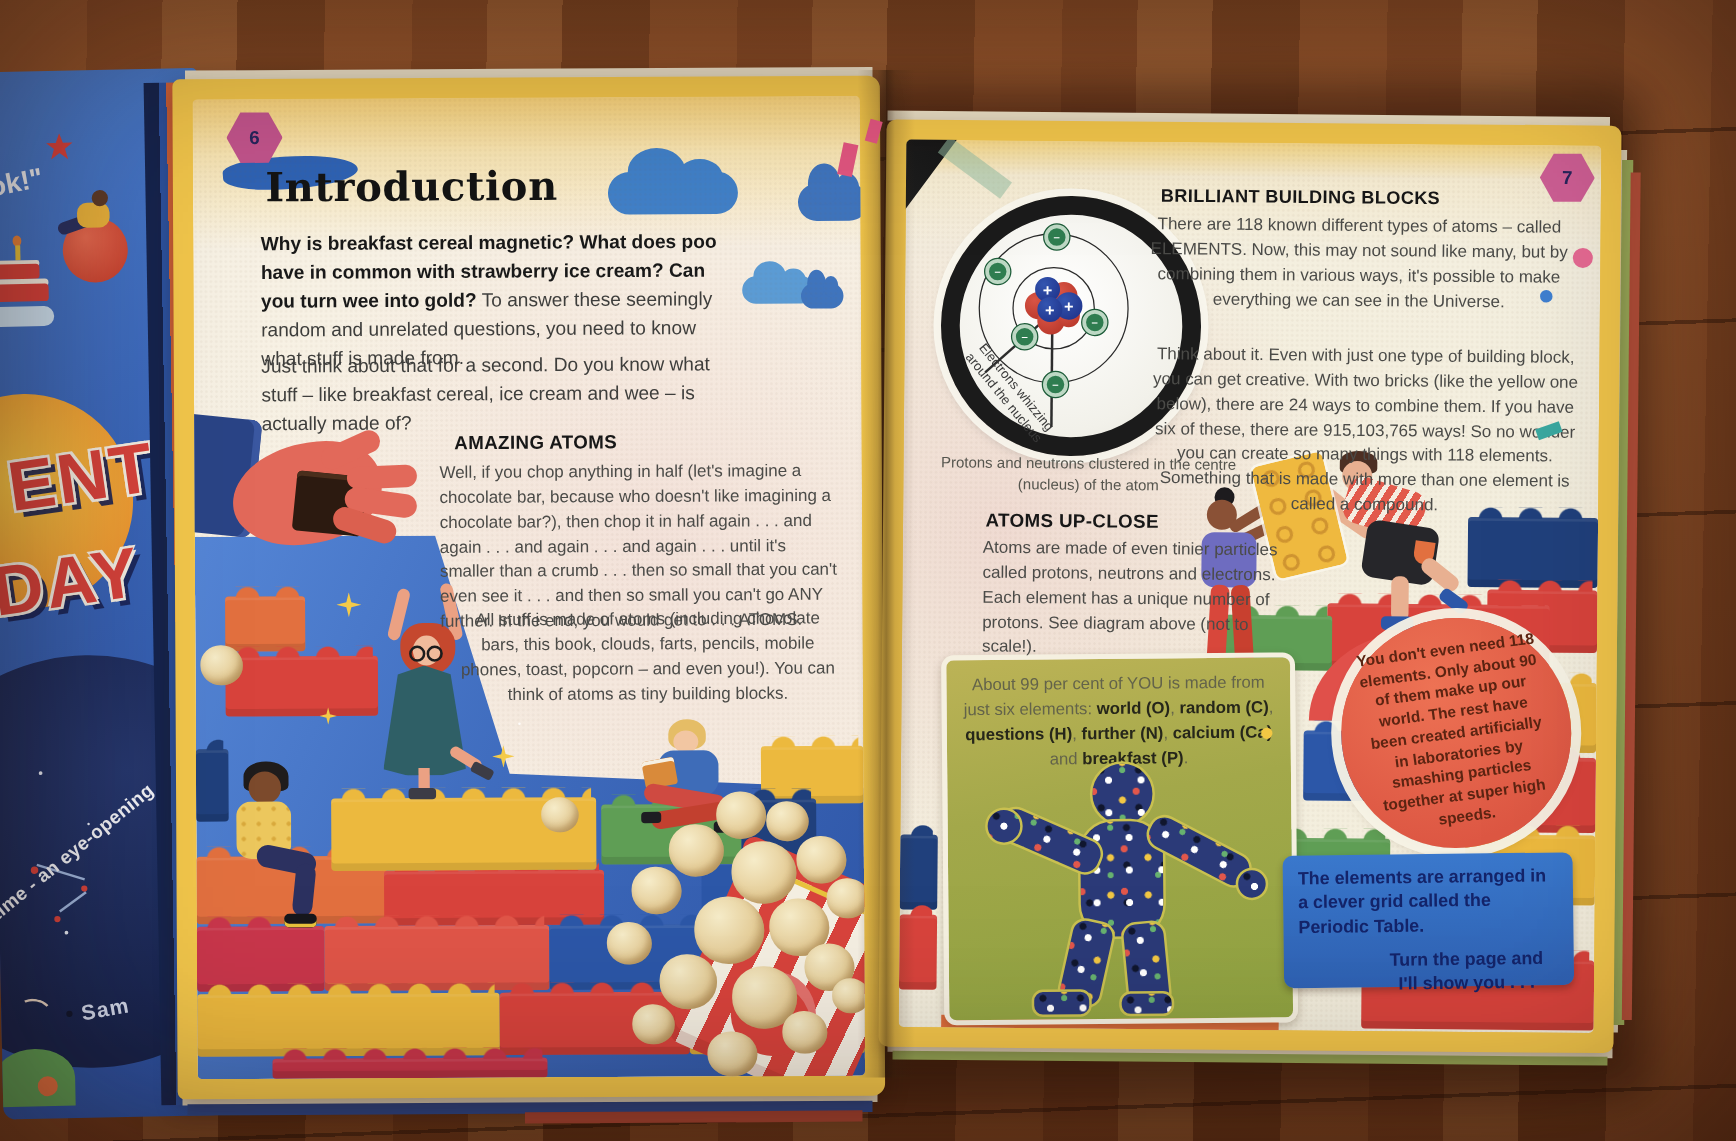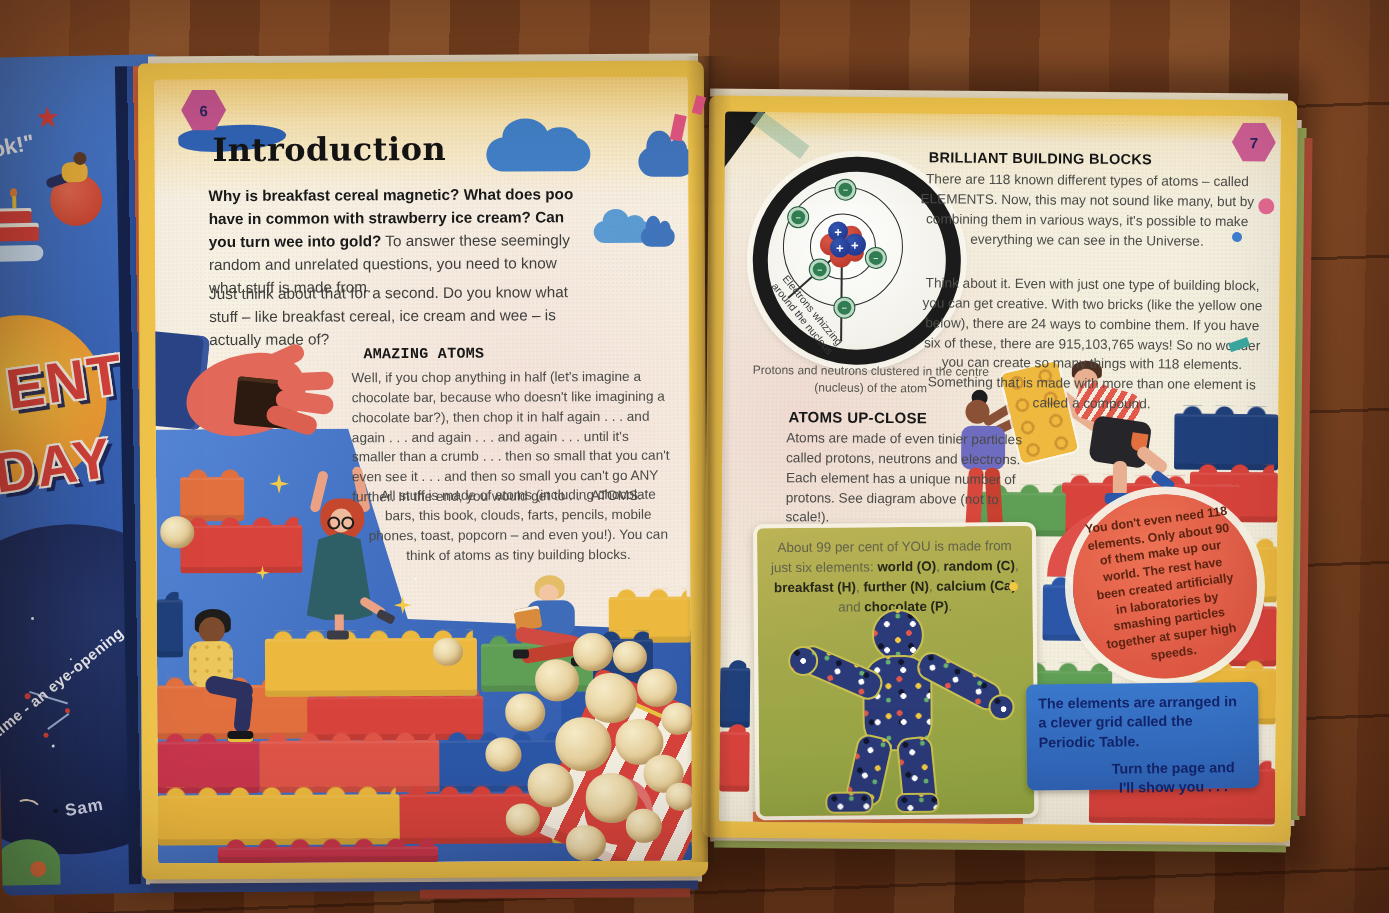--- a/index.html
+++ b/index.html
@@ -252,21 +252,21 @@
       <div class="abs" style="left:-16px;top:236px;width:215px;height:150px;z-index:6;">
         <div class="abs" style="left:0;top:18px;width:66px;height:94px;background:#2a4486;border-radius:8px;transform:rotate(6deg);box-shadow:inset -6px 0 0 #3a57a0;"></div>
         <div class="abs" style="left:46px;top:40px;width:120px;height:80px;background:#e2695a;border-radius:55% 45% 50% 50%;transform:rotate(-10deg);"></div>
         <div class="abs" style="left:96px;top:64px;width:56px;height:48px;background:#2c1a10;border-radius:4px;transform:rotate(6deg);box-shadow:inset 0 4px 0 #4a2e1c;"></div>
         <div class="abs" style="left:116px;top:36px;width:50px;height:18px;background:#e2695a;border-radius:10px;transform:rotate(-24deg);"></div>
         <div class="abs" style="left:138px;top:58px;width:56px;height:18px;background:#e2695a;border-radius:10px;transform:rotate(-2deg);"></div>
         <div class="abs" style="left:136px;top:78px;width:58px;height:19px;background:#e2695a;border-radius:10px;transform:rotate(8deg);"></div>
         <div class="abs" style="left:126px;top:96px;width:52px;height:19px;background:#db604f;border-radius:10px;transform:rotate(18deg);"></div>
       </div>
 
-      <h2 class="abs hd" style="left:208px;top:268px;margin:0;font-family:Liberation Mono, monospace;">AMAZING ATOMS</h2>
+      <h2 class="abs hd" style="left:208px;top:268px;margin:0;">AMAZING ATOMS</h2>
       <p class="abs small-t" style="left:196px;top:290px;width:322px;margin:0;">Well, if you chop anything in half (let's imagine a chocolate bar, because who doesn't like imagining a chocolate bar?), then chop it in half again . . . and again . . . and again . . . and again . . . until it's smaller than a crumb . . . then so small that you can't even see it . . . and then so small you can't go ANY further. In the end, you would get to . . . ATOMS.</p>
       <p class="abs small-t" style="left:208px;top:408px;width:308px;margin:0;text-align:center;">All stuff is made of atoms (including chocolate bars, this book, clouds, farts, pencils, mobile phones, toast, popcorn – and even you!). You can think of atoms as tiny building blocks.</p>
 
       <div class="kernel" style="left:4px;top:437px;width:34px;height:32px;z-index:3;"></div>
       <div class="kernel" style="left:276px;top:560px;width:30px;height:28px;z-index:3;"></div>
       <div class="abs" style="left:320px;top:556px;width:214px;height:228px;z-index:6;">
         <span class="kernel" style="left:96px;top:0;width:40px;height:38px;"></span>
         <span class="kernel" style="left:136px;top:8px;width:34px;height:32px;"></span>
         <span class="kernel" style="left:58px;top:26px;width:44px;height:42px;"></span>
         <span class="kernel" style="left:108px;top:40px;width:52px;height:50px;"></span>
@@ -390,21 +390,21 @@
         <div class="abs" style="left:34px;top:60px;width:58px;height:46px;background:#26262a;border-radius:10px;transform:rotate(8deg);"></div>
         <div class="abs" style="left:74px;top:74px;width:16px;height:18px;background:#e2703f;border-radius:0 0 8px 8px;transform:rotate(8deg);"></div>
         <div class="abs" style="left:56px;top:102px;width:14px;height:36px;background:#e8b091;border-radius:6px;"></div>
         <div class="abs" style="left:78px;top:94px;width:34px;height:13px;background:#e8b091;border-radius:6px;transform:rotate(38deg);"></div>
         <div class="abs" style="left:48px;top:134px;width:26px;height:11px;background:#2c57a8;border-radius:4px;"></div>
         <div class="abs" style="left:94px;top:116px;width:24px;height:11px;background:#2c57a8;border-radius:4px;transform:rotate(36deg);"></div>
       </div>
 
       <div class="abs green-box">
         <p class="gb-text" style="margin:0;">
-          <span>About 99 per cent of YOU is made from just six elements: </span><b>world (O)</b><span>, </span><b>random (C)</b><span>, </span><b>breakfast (H)</b><span>, </span><b>further (N)</b><span>, </span><b>calcium (Ca)</b><span> and </span><b>chocolate (P)</b><span>.</span>
+          <span>About 99 per cent of YOU is made from just six elements: </span><b>world (O)</b><span>, </span><b>random (C)</b><span>, </span><b>questions (H)</b><span>, </span><b>further (N)</b><span>, </span><b>calcium (Ca)</b><span> and </span><b>breakfast (P)</b><span>.</span>
         </p>
         <div class="abs" style="left:52px;top:82px;width:170px;height:200px;">
           <div class="dp" style="left:62px;top:0;width:48px;height:48px;border-radius:50%;"></div>
           <div class="dp" style="left:52px;top:46px;width:66px;height:92px;border-radius:28px;"></div>
           <div class="dp" style="left:-14px;top:48px;width:84px;height:26px;border-radius:13px;transform:rotate(24deg);"></div>
           <div class="dp" style="left:-22px;top:36px;width:26px;height:26px;border-radius:50%;"></div>
           <div class="dp" style="left:104px;top:58px;width:86px;height:25px;border-radius:13px;transform:rotate(28deg);"></div>
           <div class="dp" style="left:178px;top:86px;width:22px;height:22px;border-radius:50%;"></div>
           <div class="dp" style="left:40px;top:126px;width:32px;height:66px;border-radius:12px;transform:rotate(13deg);"></div>
           <div class="dp" style="left:88px;top:128px;width:32px;height:66px;border-radius:12px;transform:rotate(-5deg);"></div>

